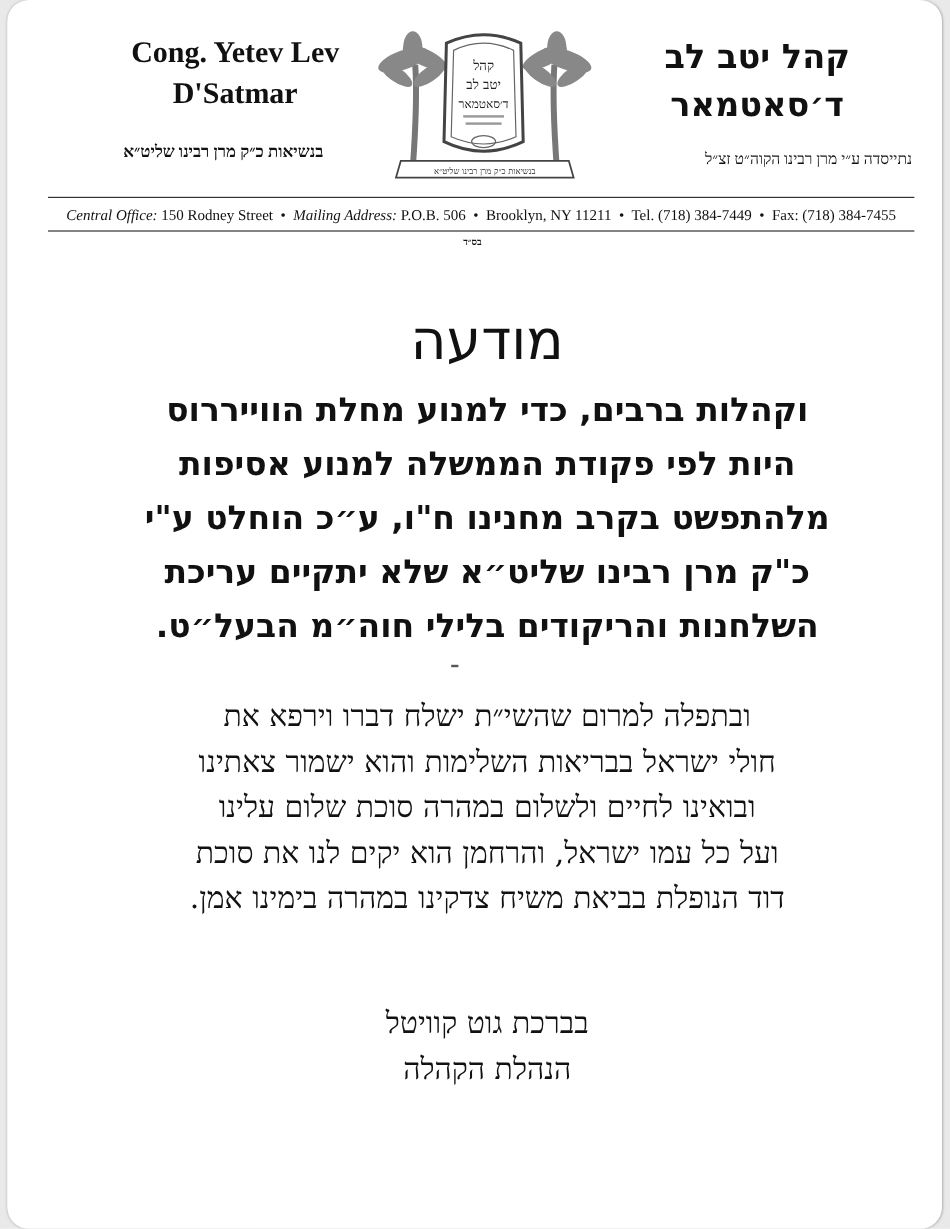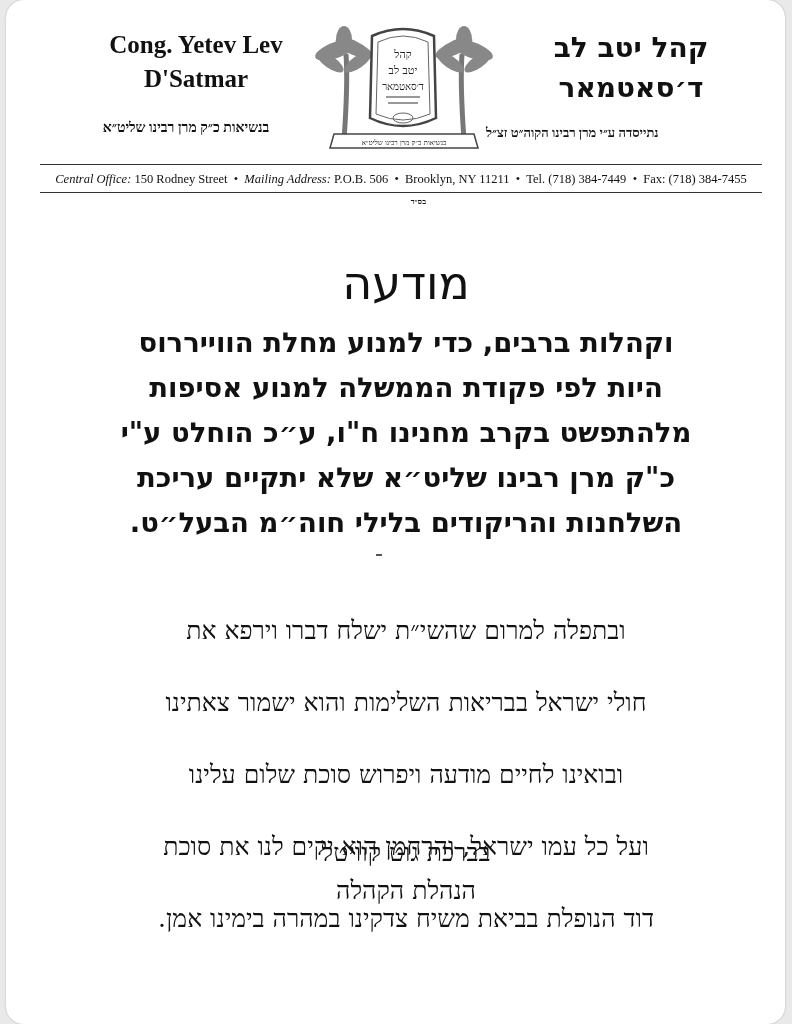--- a/index.html
+++ b/index.html
@@ -24,54 +24,54 @@
   .hdr-left-sub {
     position:absolute; left:60px; top:120px; width:240px; direction:rtl;
     text-align:center; font-size:14px; font-weight:bold;
   }
   .hdr-right-title {
     position:absolute; left:510px; top:28px; width:230px; direction:rtl;
     text-align:center; font-size:28px; line-height:40px; font-weight:bold;
     font-family:"DejaVu Sans", sans-serif;
   }
   .hdr-right-sub {
-    position:absolute; left:480px; top:125px; width:250px; direction:rtl;
-    text-align:left; font-size:13px; font-weight:bold;
+    position:absolute; left:504px; top:125px; width:250px; direction:rtl;
+    text-align:right; font-size:13px; font-weight:normal;
   }
   .emblem {
     position:absolute; left:300px; top:22px; width:195px; height:135px;
   }
   .rule { position:absolute; left:34px; width:722px; height:0; border-top:1px solid #333; }
   .address-bar {
     position:absolute; left:34px; top:172px; width:722px; text-align:center;
     font-size:12.5px; white-space:nowrap; font-family:Liberation Serif, serif;
   }
   .address-bar i { font-style:italic; }
   .bsd {
-    position:absolute; left:380px; top:197px; width:40px; text-align:right;
+    position:absolute; left:380px; top:197px; width:40px; text-align:left;
     font-size:8px; font-weight:bold; direction:rtl;
   }
   .notice-title {
     position:absolute; left:100px; top:256px; width:600px; text-align:center;
     direction:rtl; font-size:46px; font-weight:normal;
     font-family:"DejaVu Sans", sans-serif;
   }
   .notice-body {
     position:absolute; left:100px; top:320px; width:600px; direction:rtl;
     text-align:center; font-size:27.5px; line-height:45px; font-weight:bold;
     font-family:"DejaVu Sans", sans-serif;
   }
   .notice-body div { white-space:nowrap; }
   .sep-dot { position:absolute; left:370px; top:554px; width:6px; height:2px; background:#555; }
   .prayer {
     position:absolute; left:100px; top:578px; width:600px; direction:rtl;
     text-align:center; font-size:25px; line-height:38px;
     font-family:"DejaVu Serif", serif;
   }
-  .prayer div { white-space:nowrap;margin-top:34px; }
+  .prayer div { white-space:nowrap; }
   .sign {
     position:absolute; left:200px; top:834px; width:400px; direction:rtl;
     text-align:center; font-size:25px; line-height:38px;
     font-family:"DejaVu Serif", serif;
   }
 </style>
 </head>
 <body>
 
 <div class="page">
@@ -144,21 +144,21 @@
     <div>היות לפי פקודת הממשלה למנוע אסיפות</div>
     <div>מלהתפשט בקרב מחנינו ח"ו, ע״כ הוחלט ע"י</div>
     <div>כ"ק מרן רבינו שליט״א שלא יתקיים עריכת</div>
     <div>השלחנות והריקודים בלילי חוה״מ הבעל״ט.</div>
   </div>
   <div class="sep-dot"></div>
 
   <div class="prayer">
     <div>ובתפלה למרום שהשי״ת ישלח דברו וירפא את</div>
     <div>חולי ישראל בבריאות השלימות והוא ישמור צאתינו</div>
-    <div>ובואינו לחיים מודעה ויפרוש סוכת שלום עלינו</div>
+    <div>ובואינו לחיים ולשלום במהרה סוכת שלום עלינו</div>
     <div>ועל כל עמו ישראל, והרחמן הוא יקים לנו את סוכת</div>
     <div>דוד הנופלת בביאת משיח צדקינו במהרה בימינו אמן.</div>
   </div>
 
   <div class="sign">
     <div>בברכת גוט קוויטל</div>
     <div>הנהלת הקהלה</div>
   </div>
 </div>
 

